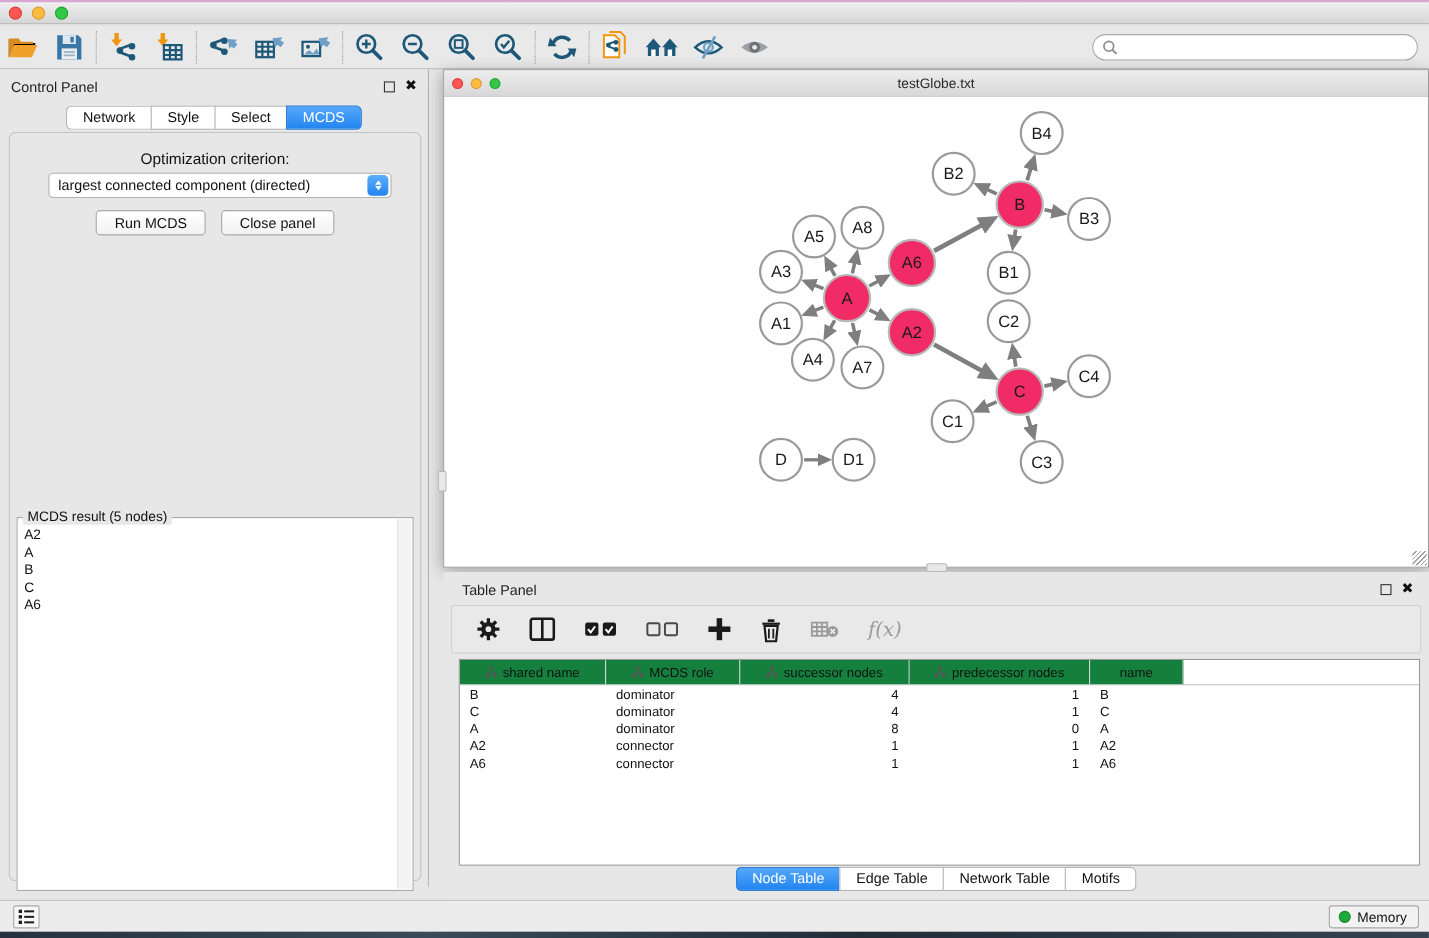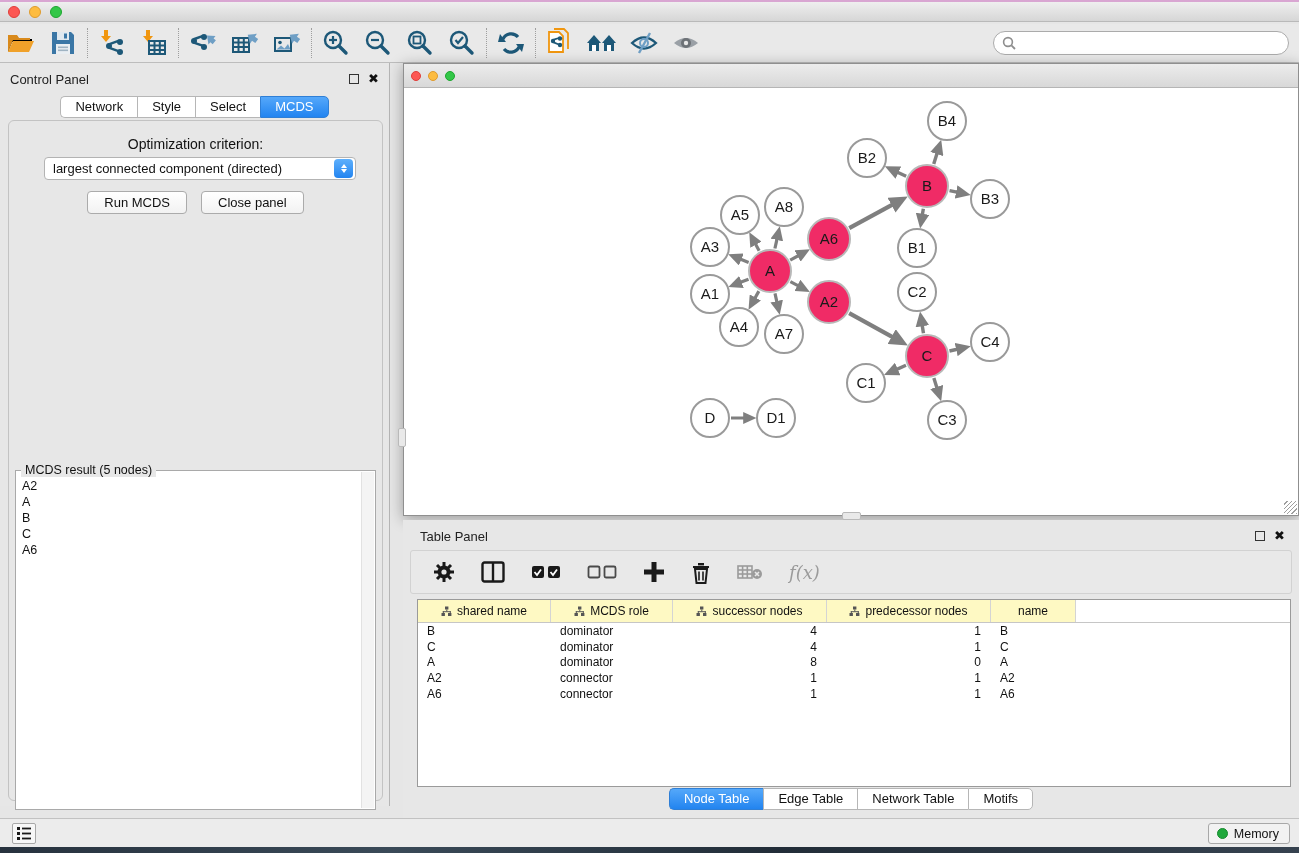--- a/index.html
+++ b/index.html
@@ -77,21 +77,21 @@
     background:repeating-linear-gradient(135deg, transparent 0 2px, #9e9e9e 2px 3px); }
   .splitter-h { position:absolute; background:#e9e9e9; border:1px solid #b9b9b9; border-radius:2px; }
 
   
   .table-panel { position:absolute; left:403px; top:520px; width:896px; height:298px; background:#e7e7e7; }
   .tp-toolbar { position:absolute; left:7px; top:30px; width:882px; height:44px; background:#e9e9e9;
     border:1px solid #d2d2d2; border-radius:3px; display:flex; align-items:center; gap:26px; padding-left:22px; }
   .fx { font-family:"DejaVu Serif",serif; font-style:italic; font-size:18px; color:#9b9b9b; }
   .tp-table { position:absolute; left:14px; top:79px; width:874px; height:188px; background:#fff; border:1px solid #9a9a9a; overflow:hidden; }
   .thead { display:flex; height:23px; border-bottom:1px solid #c6c6c6; }
-  .th { background:#fef9c3; border-right:1px solid #d4d4d4; display:flex; align-items:center; justify-content:center;
+  .th { background:#15803d; border-right:1px solid #d4d4d4; display:flex; align-items:center; justify-content:center;
     gap:5px; font-size:12px; color:#111; }
   .tbody .tr { display:flex; height:15.7px; align-items:center; }
   .td { font-size:12px; color:#111; overflow:hidden; white-space:nowrap; }
   .td.left { padding-left:9px; text-align:left; }
   .td.right { padding-right:10px; text-align:right; }
 
   .tp-tabs { position:absolute; left:0; top:268px; width:100%; display:flex; justify-content:center; }
 
   
   .statusbar { position:absolute; left:0; top:818px; width:1299px; height:29px; background:#ececec; border-top:1px solid #c2c2c2; }
@@ -321,20 +321,21 @@
     </div>
   </div>
 
   <div class="network-window">
     <div class="nw-titlebar">
       <div class="lights">
         <div class="light red"></div>
         <div class="light yellow"></div>
         <div class="light green"></div>
       </div>
+      <div class="title">testGlobe.txt</div>
     </div>
     <div class="graph-area">
       <svg width="894" height="427" viewBox="0 0 894 427">
           <defs>
             <marker id="arrow" markerWidth="4.6" markerHeight="4" refX="1" refY="2" orient="auto" markerUnits="strokeWidth">
               <path d="M0,0 L4.4,2 L0,4 Z" fill="#7f7f7f"></path>
             </marker>
           </defs>
           <line x1="344.645036109639" y1="174.4580144438556" x2="334.3371086058181" y2="170.33484344232724" stroke="#7f7f7f" stroke-width="3.2" marker-end="url(#arrow)"></line>
           <line x1="355.13890751214535" y1="162.72596068933802" x2="350.4121975099706" y2="153.90276868527843" stroke="#7f7f7f" stroke-width="3.2" marker-end="url(#arrow)"></line>

